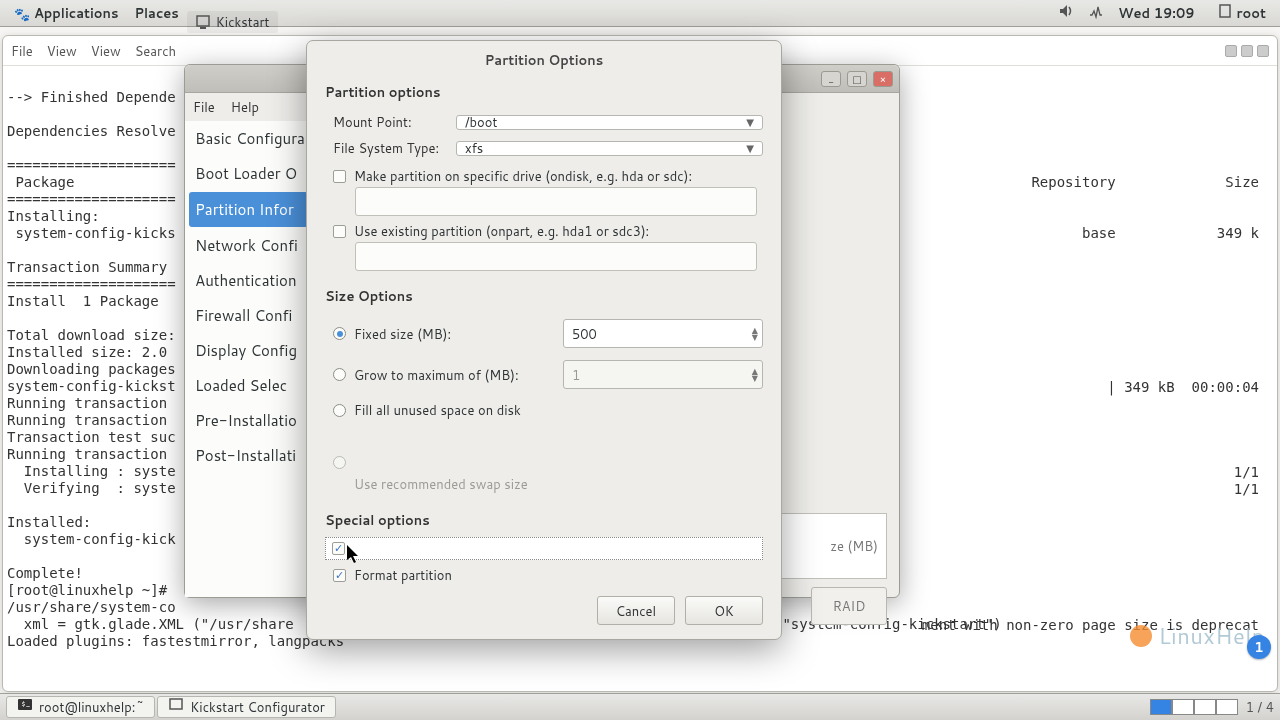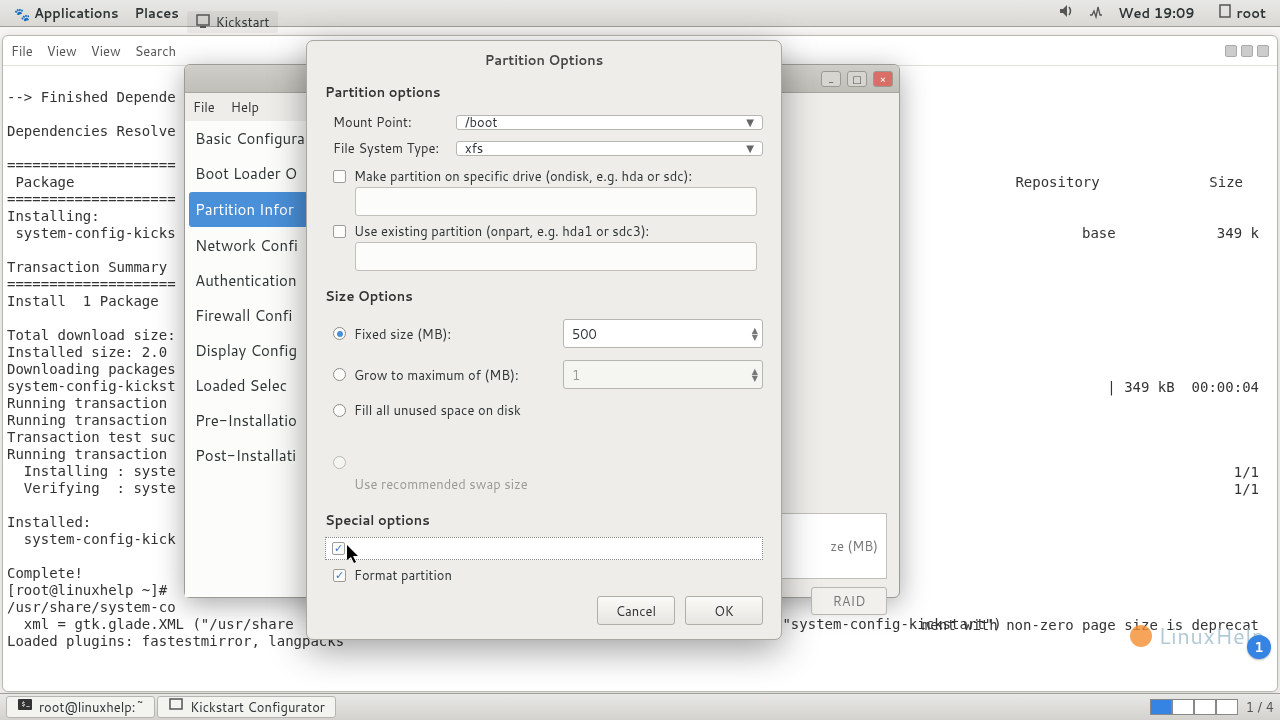--- a/index.html
+++ b/index.html
@@ -22,21 +22,21 @@
     align-items: center;
     padding: 0 6px;
     font-size: 13px;
   }
   .top-panel .grp { display: flex; align-items: center; gap: 4px; padding: 0 8px; }
   .top-panel .left { display: flex; align-items: center; }
   .top-panel .spacer { flex: 1; }
   .top-panel .right { display: flex; align-items: center; gap: 14px; }
   .top-panel .ico { width: 16px; height: 16px; display: inline-block; }
   .top-panel .bold { font-weight: 700; }
-  .top-panel .active-app { background: rgba(0,0,0,.05); border-radius: 3px; padding: 2px 8px; display:flex; align-items:flex-start; gap:5px;margin-top:18px;}
+  .top-panel .active-app { background: rgba(0,0,0,.05); border-radius: 3px; padding: 2px 8px; display:flex; align-items:center; gap:5px;margin-top:18px;}
   
   .terminal {
     position: absolute;
     top: 35px; left: 2px; right: 2px; bottom: 28px;
     background: #fff;
     border: 1px solid #b9b9b1;
     border-radius: 6px;
     box-shadow: 0 2px 8px rgba(0,0,0,.15);
   }
   .term-menubar {
@@ -142,21 +142,21 @@
   }
   .kick-right .tbl{
     border:1px solid #c0c0b9; background:#fff;
     margin-top: 24px;
     height: 66px;
     display:flex; flex-direction:column; justify-content:center; align-items:flex-end;
     padding:0 8px;
   }
   .kick-right .raidbtn{
     border:1px solid #b8b8b1; background:#f1f0ec;
-    height:28px; width: 76px;
+    height:38px; width: 76px;
     display:flex; align-items:center; justify-content:center;
     margin-top:8px; margin-left:auto;
     border-radius:3px;
   }
   
   .modal {
     position: absolute;
     left: 306px; top: 40px;
     width: 476px;
     background: #eeedea;
@@ -314,21 +314,21 @@
   system-config-kick
 
 Complete!
 [root@linuxhelp ~]#
 /usr/share/system-co
   xml = gtk.glade.XML ("/usr/share                                              de", domain="system-config-kickstart")
 Loaded plugins: fastestmirror, langpacks
 </span></div>
 
   <div style="position:absolute; top:138px; right:18px; font-family:'DejaVu Sans Mono',monospace; font-size:14px; line-height:17px; color:#333; text-align:left;">
-    <div style="position:absolute; right:16px; top:0; white-space:pre;"><span>Repository</span>             <span>Size</span></div>
+    <div style="position:absolute; right:0; top:0; white-space:pre;"><span>Repository</span>             <span>Size</span></div>
     <div style="position:absolute; right:0; top:51px; white-space:pre;"><span>base</span>            <span>349 k</span></div>
     <div style="position:absolute; right:0; top:205px; white-space:pre;">| 349 kB  00:00:04</div>
     <div style="position:absolute; right:0; top:290px; white-space:pre;">1/1</div>
     <div style="position:absolute; right:0; top:307px; white-space:pre;">1/1</div>
     <div style="position:absolute; right:0; top:443px; white-space:pre;">ment with non-zero page size is deprecat</div>
   </div>
   <div class="watermark">
     <div class="dot"></div>
     <span>LinuxHelp</span>
   </div>

